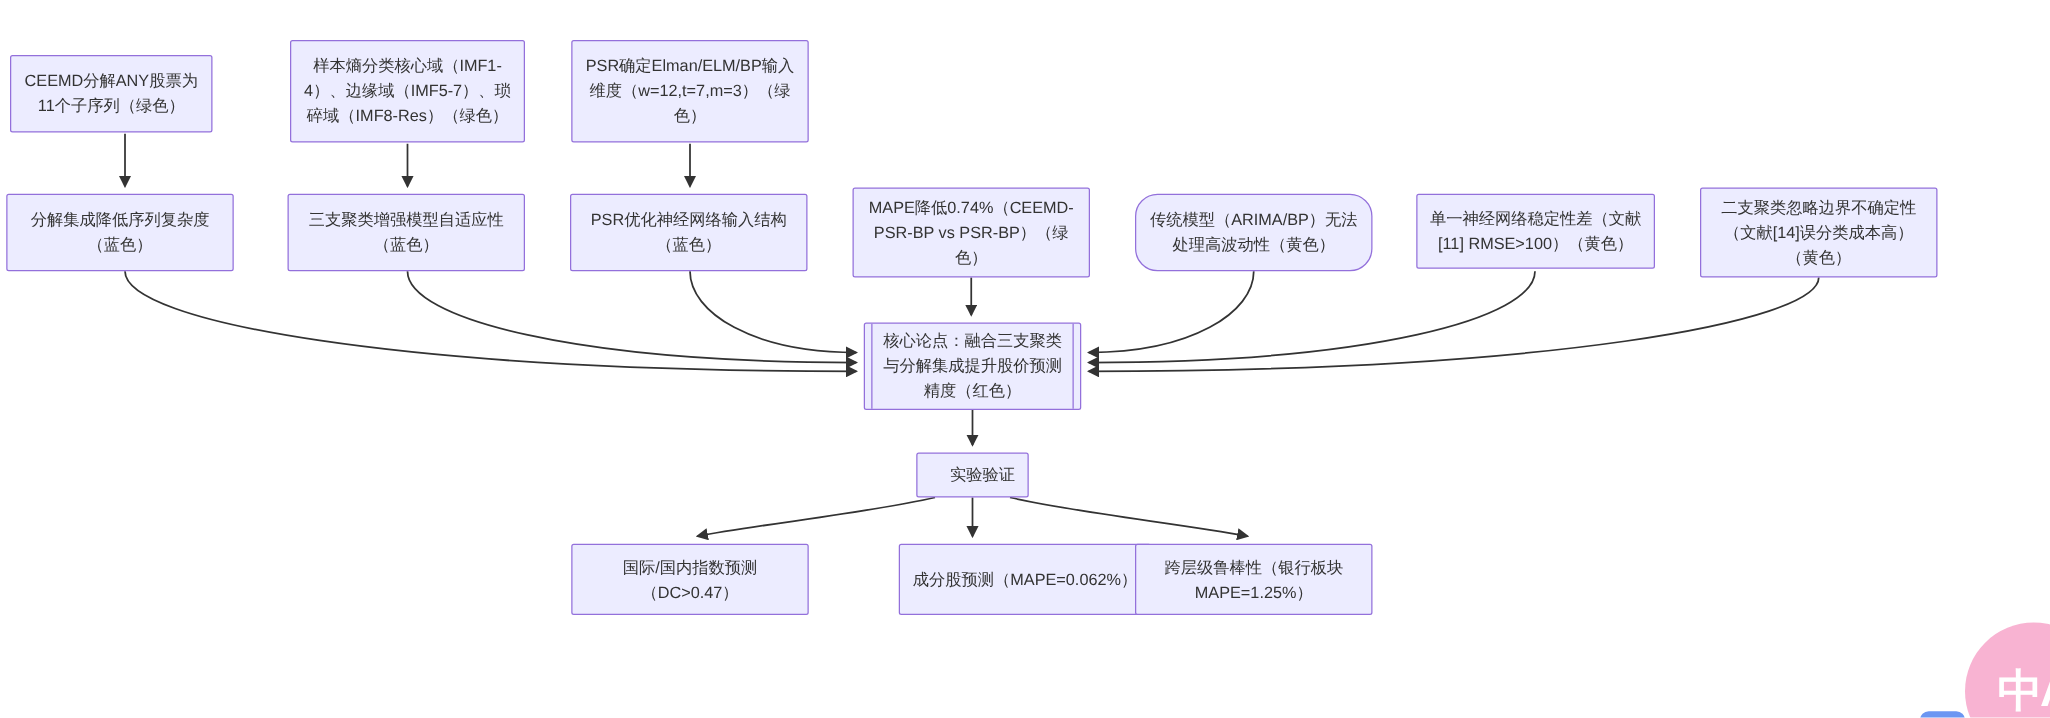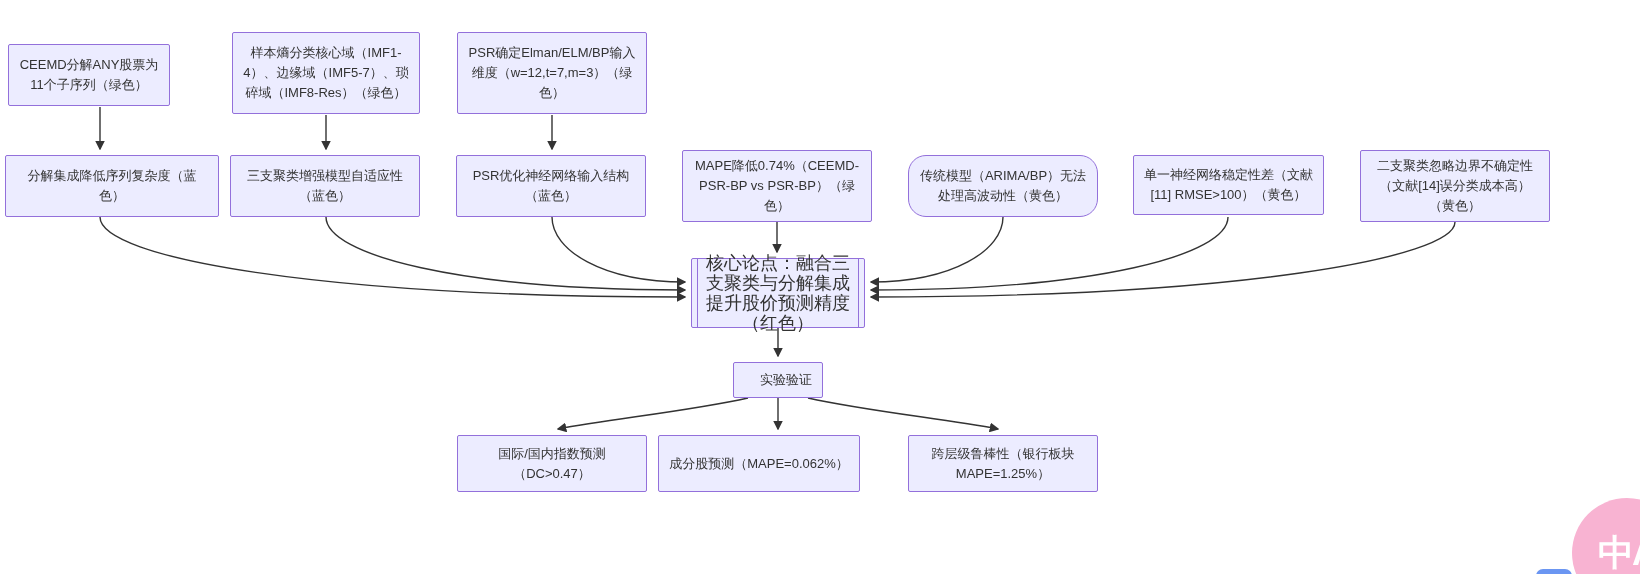--- a/index.html
+++ b/index.html
@@ -43,21 +43,21 @@
   .node.subroutine::before,
   .node.subroutine::after {
     content: "";
     position: absolute;
     top: 0; bottom: 0;
     width: 0;
     border-left: 1px solid #9370DB;
   }
   .node.subroutine::before { left: 5px; }
   .node.subroutine::after { right: 5px; }
-  .node.subroutine { font-size: 18px; padding: 6px 14px; }
+  .node.subroutine { font-size: 13px; padding: 6px 14px; }
 
   #translate-btn {
     position: absolute;
     left: 1572px;
     top: 498px;
     width: 110px;
     height: 110px;
     border-radius: 50%;
     background: #F8B3D2;
     display: flex;
@@ -114,21 +114,21 @@
   <div class="node" style="left:8px; top:44px; width:162px; height:62px;">
     <span>CEEMD分解ANY股票为11个子序列（绿色）</span>
   </div>
   <div class="node" style="left:232px; top:32px; width:188px; height:82px;">
     <span>样本熵分类核心域（IMF1-4）、边缘域（IMF5-7）、琐碎域（IMF8-Res）（绿色）</span>
   </div>
   <div class="node" style="left:457px; top:32px; width:190px; height:82px;">
     <span>PSR确定Elman/ELM/BP输入维度（w=12,t=7,m=3）（绿色）</span>
   </div>
 
-  <div class="node" style="left:5px; top:155px; width:214px; height:62px;">
+  <div class="node" style="left:5px; top:155px; width:182px; height:62px;">
     <span>分解集成降低序列复杂度（蓝色）</span>
   </div>
   <div class="node" style="left:230px; top:155px; width:190px; height:62px;">
     <span>三支聚类增强模型自适应性（蓝色）</span>
   </div>
   <div class="node" style="left:456px; top:155px; width:190px; height:62px;">
     <span>PSR优化神经网络输入结构（蓝色）</span>
   </div>
   <div class="node" style="left:682px; top:150px; width:190px; height:72px;">
     <span>MAPE降低0.74%（CEEMD-PSR-BP vs PSR-BP）（绿色）</span>
@@ -147,21 +147,21 @@
     <span>核心论点：融合三支聚类与分解集成提升股价预测精度（红色）</span>
   </div>
 
   <div class="node" style="left:733px; top:362px; width:90px; height:36px;justify-content:flex-end;">
     <span>实验验证</span>
   </div>
 
   <div class="node" style="left:457px; top:435px; width:190px; height:57px;">
     <span>国际/国内指数预测（DC&gt;0.47）</span>
   </div>
-  <div class="node" style="left:658px; top:435px; width:202px; height:57px;">
+  <div class="node" style="left:719px; top:435px; width:202px; height:57px;">
     <span>成分股预测（MAPE=0.062%）</span>
   </div>
   <div class="node" style="left:908px; top:435px; width:190px; height:57px;">
     <span>跨层级鲁棒性（银行板块MAPE=1.25%）</span>
   </div>
 
   <div id="blue-widget-edge"></div>
   <div id="translate-btn">
     <span>中A</span>
   </div>

